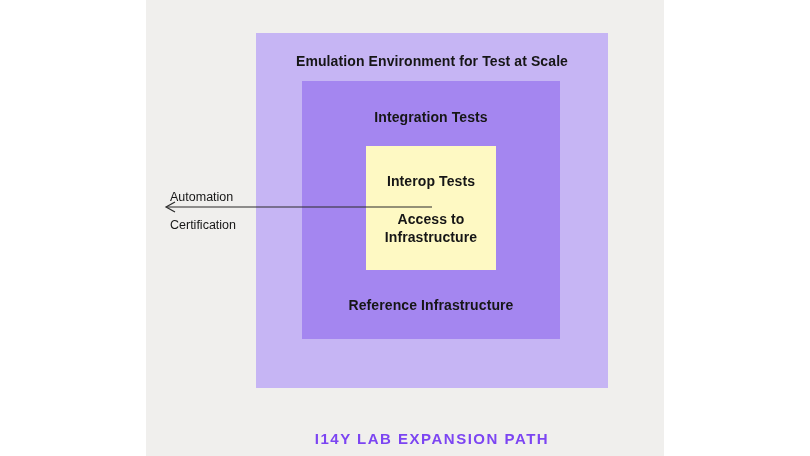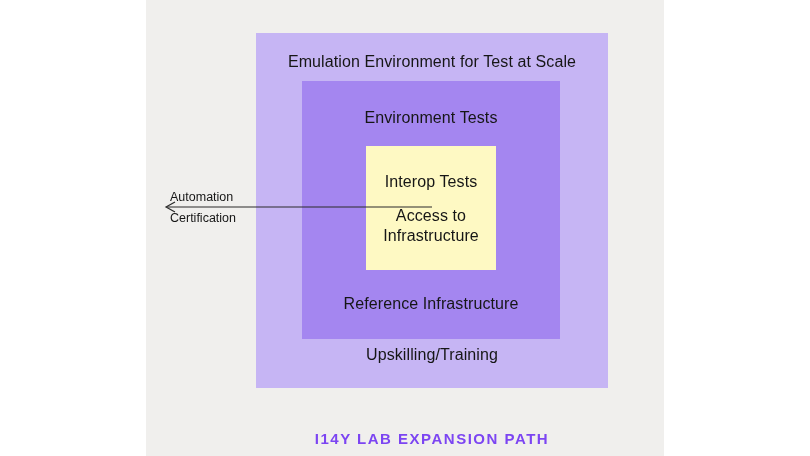--- a/index.html
+++ b/index.html
@@ -20,22 +20,22 @@
     left: 146px; top: 0;
     width: 518px; height: 456px;
   }
   .rect {
     position: absolute;
     text-align: center;
   }
   .rect .label {
     position: absolute;
     left: 0; right: 0;
-    font-weight: 400;
-    font-size: 16px;
+    font-weight: 700;
+    font-size: 14px;
     color: #161616;
     letter-spacing: 0.1px;
   }
   .rect-outer {
     left: 110px; top: 33px;
     width: 352px; height: 355px;
   }
   .rect-outer .label-top { top: 20px; }
   .rect-outer .label-bottom { bottom: 24px; }
   .rect-middle {
@@ -69,35 +69,34 @@
     width: 810px; height: 456px;
     pointer-events: none;
   }
   .arrow-label {
     position: absolute;
     font-weight: 400;
     font-size: 12.5px;
     color: #161616;
   }
   .arrow-label-top { left: 170px; top: 190px; }
-  .arrow-label-bottom { left: 170px; top: 211px; }
+  .arrow-label-bottom { left: 170px; top: 218px; }
 </style>
 </head>
 <body>
 
 <div class="canvas">
 
   <div class="panel" style="background: rgb(240, 239, 237);">
 
     <div class="rect rect-outer" style="background: rgb(198, 181, 244);">
       <div class="label label-top">Emulation Environment for Test at Scale</div>
-      <div class="label label-bottom">Upskilling/Training</div>
 
       <div class="rect rect-middle" style="background: rgb(164, 134, 240);">
-        <div class="label label-top">Environment Tests</div>
+        <div class="label label-top">Integration Tests</div>
         <div class="label label-bottom">Reference Infrastructure</div>
 
         <div class="rect rect-inner" style="background: #fef9c3;">
           <div class="label label-top">Interop Tests</div>
           <div class="label label-bottom">Access to
 Infrastructure</div>
         </div>
       </div>
     </div>
 

